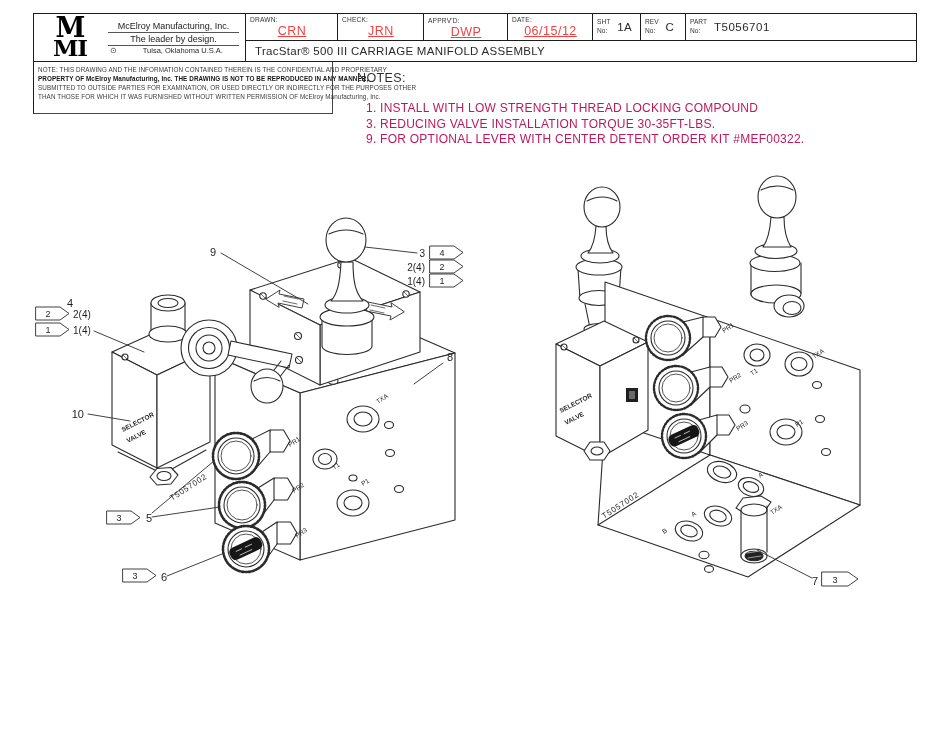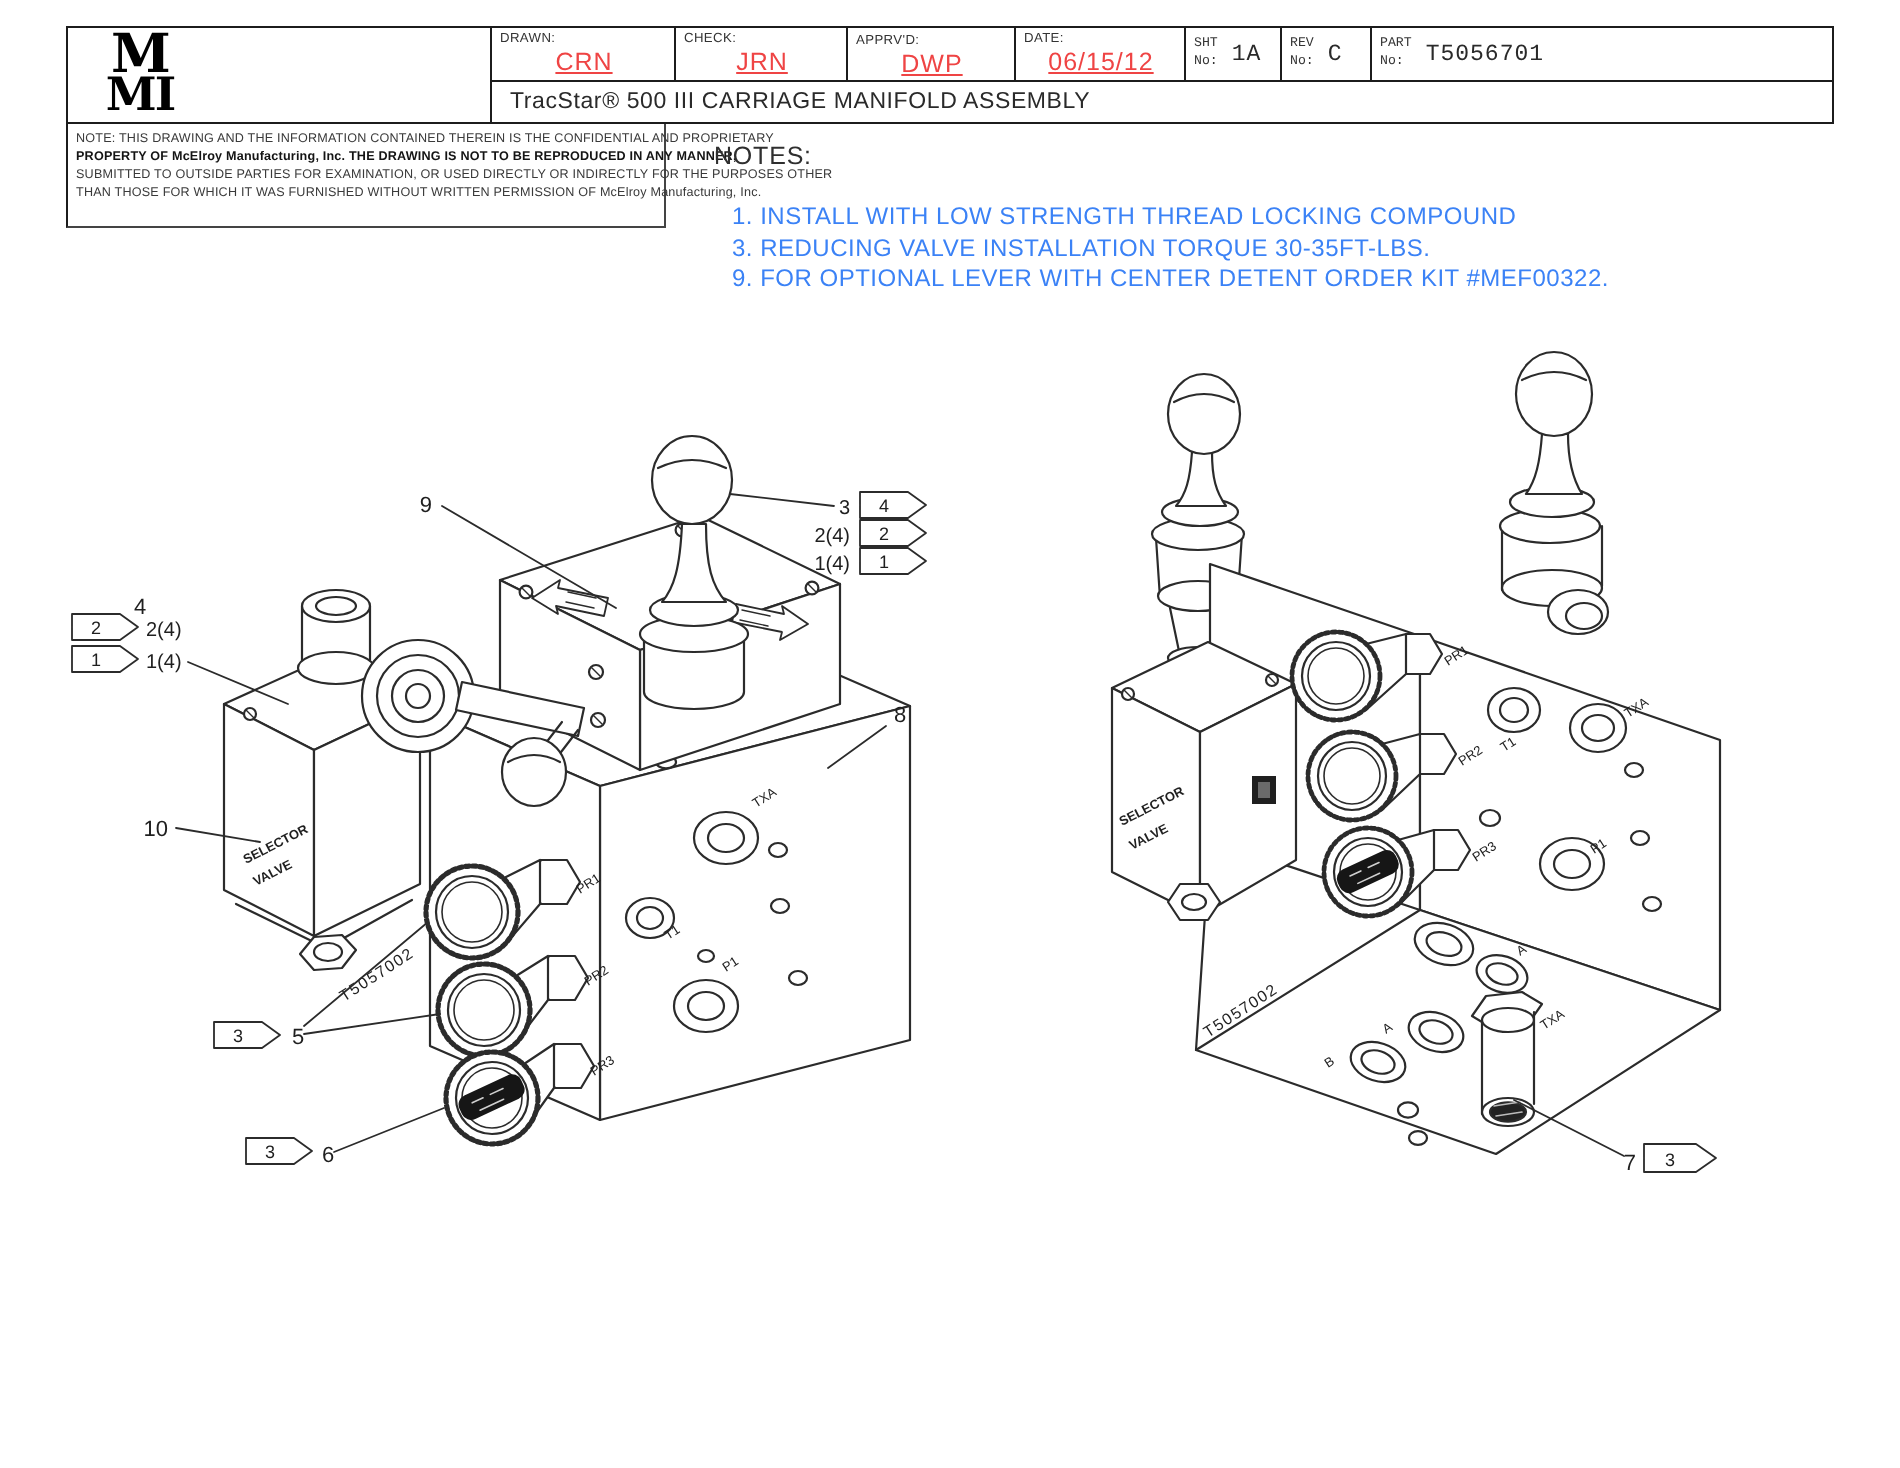--- a/index.html
+++ b/index.html
@@ -20,36 +20,36 @@
   .company .loc{display:flex;align-items:center;font-size:7.5px;}
   .company .loc .mark{font-size:8px;margin:0 10px 0 2px;}
   .company .loc .loctext{flex:1;text-align:center;font-size:7.5px;}
   .tb-right{flex:1;display:flex;flex-direction:column;}
   .tb-row1{display:flex;height:27px;border-bottom:1px solid #1c1c1c;box-sizing:border-box;}
   .cell{border-right:1px solid #1c1c1c;box-sizing:border-box;display:flex;flex-direction:column;padding:2px 3px 1px 4px;}
   .cell:last-child{border-right:none;}
   .cell .lab{font-size:6.6px;color:#333;letter-spacing:.2px;}
   .cell .val{font-size:12.5px;text-align:center;color:#ef4444;letter-spacing:.5px;margin-top:1px;text-decoration:underline;}
   .cell-drawn{width:92px;}.cell-check{width:86px;}.cell-apprvd{width:84px;justify-content:flex-end;}.cell-date{width:85px;}
-  .cell2{border-right:1px solid #1c1c1c;box-sizing:border-box;display:flex;align-items:center;padding:2px 2px 2px 4px;font-family:Liberation Mono, monospace;}
+  .cell2{border-right:1px solid #1c1c1c;box-sizing:border-box;display:flex;align-items:center;padding:2px 2px 2px 4px;}
   .cell2 .labcol{display:flex;flex-direction:column;font-size:6.6px;color:#333;line-height:1.3;}
   .cell2 .val{font-size:11.5px;margin-left:7px;letter-spacing:.5px;}
   .cell-sht{width:48px;}.cell-rev{width:45px;}.cell-part{flex:1;border-right:none;}
   .tb-row2{flex:1;display:flex;align-items:center;padding-left:9px;font-size:11.5px;
            letter-spacing:.3px;color:#2a2a2a;white-space:nowrap;}
   
   .note-box{position:absolute;left:33px;top:62px;width:300px;height:52px;box-sizing:border-box;
             border-left:1.6px solid #1c1c1c;border-right:1px solid #444;border-bottom:1px solid #444;
             padding:3px 4px;z-index:3;background:#fff;}
   .note-box .nline{font-size:6.3px;line-height:9px;color:#3a3a3a;letter-spacing:.1px;white-space:nowrap;}
   .note-box .nline.bold{font-weight:bold;color:#141414;}
   
   .notes{position:absolute;left:357px;top:71px;z-index:3;}
   .notes .heading{font-size:12.5px;color:#2f2f2f;letter-spacing:.4px;margin-bottom:16px;}
-  .notes .item{font-size:12px;color:#3b82f6;letter-spacing:.25px;line-height:15.5px;margin-left:9px;white-space:nowrap;}
+  .notes .item{font-size:12px;color:#be185d;letter-spacing:.25px;line-height:15.5px;margin-left:9px;white-space:nowrap;}
   .drawing{position:absolute;left:0;top:0;z-index:1;}
 </style>
 </head>
 <body>
 
 <div class="sheet">
 
   <svg class="drawing" width="950" height="734" viewBox="0 0 950 734">
     <g stroke="#2b2b2b" stroke-width="1.1" fill="#ffffff" stroke-linejoin="round" stroke-linecap="round">
 
@@ -329,20 +329,28 @@
       </g>
     </g>
   </svg>
 
   <div class="tb">
     <div class="tb-left">
       <div class="logo">
         <div class="l1">M</div>
         <div class="l2">MI</div>
       </div>
+      <div class="company">
+        <div class="row rule">McElroy Manufacturing, Inc.</div>
+        <div class="row rule">The leader by design.</div>
+        <div class="loc">
+          <span class="mark">⊙</span>
+          <span class="loctext">Tulsa, Oklahoma U.S.A.</span>
+        </div>
+      </div>
     </div>
     <div class="tb-right">
       <div class="tb-row1">
         <div class="cell cell-drawn">
           <span class="lab">DRAWN:</span>
           <span class="val">CRN</span>
         </div>
         <div class="cell cell-check">
           <span class="lab">CHECK:</span>
           <span class="val">JRN</span>

